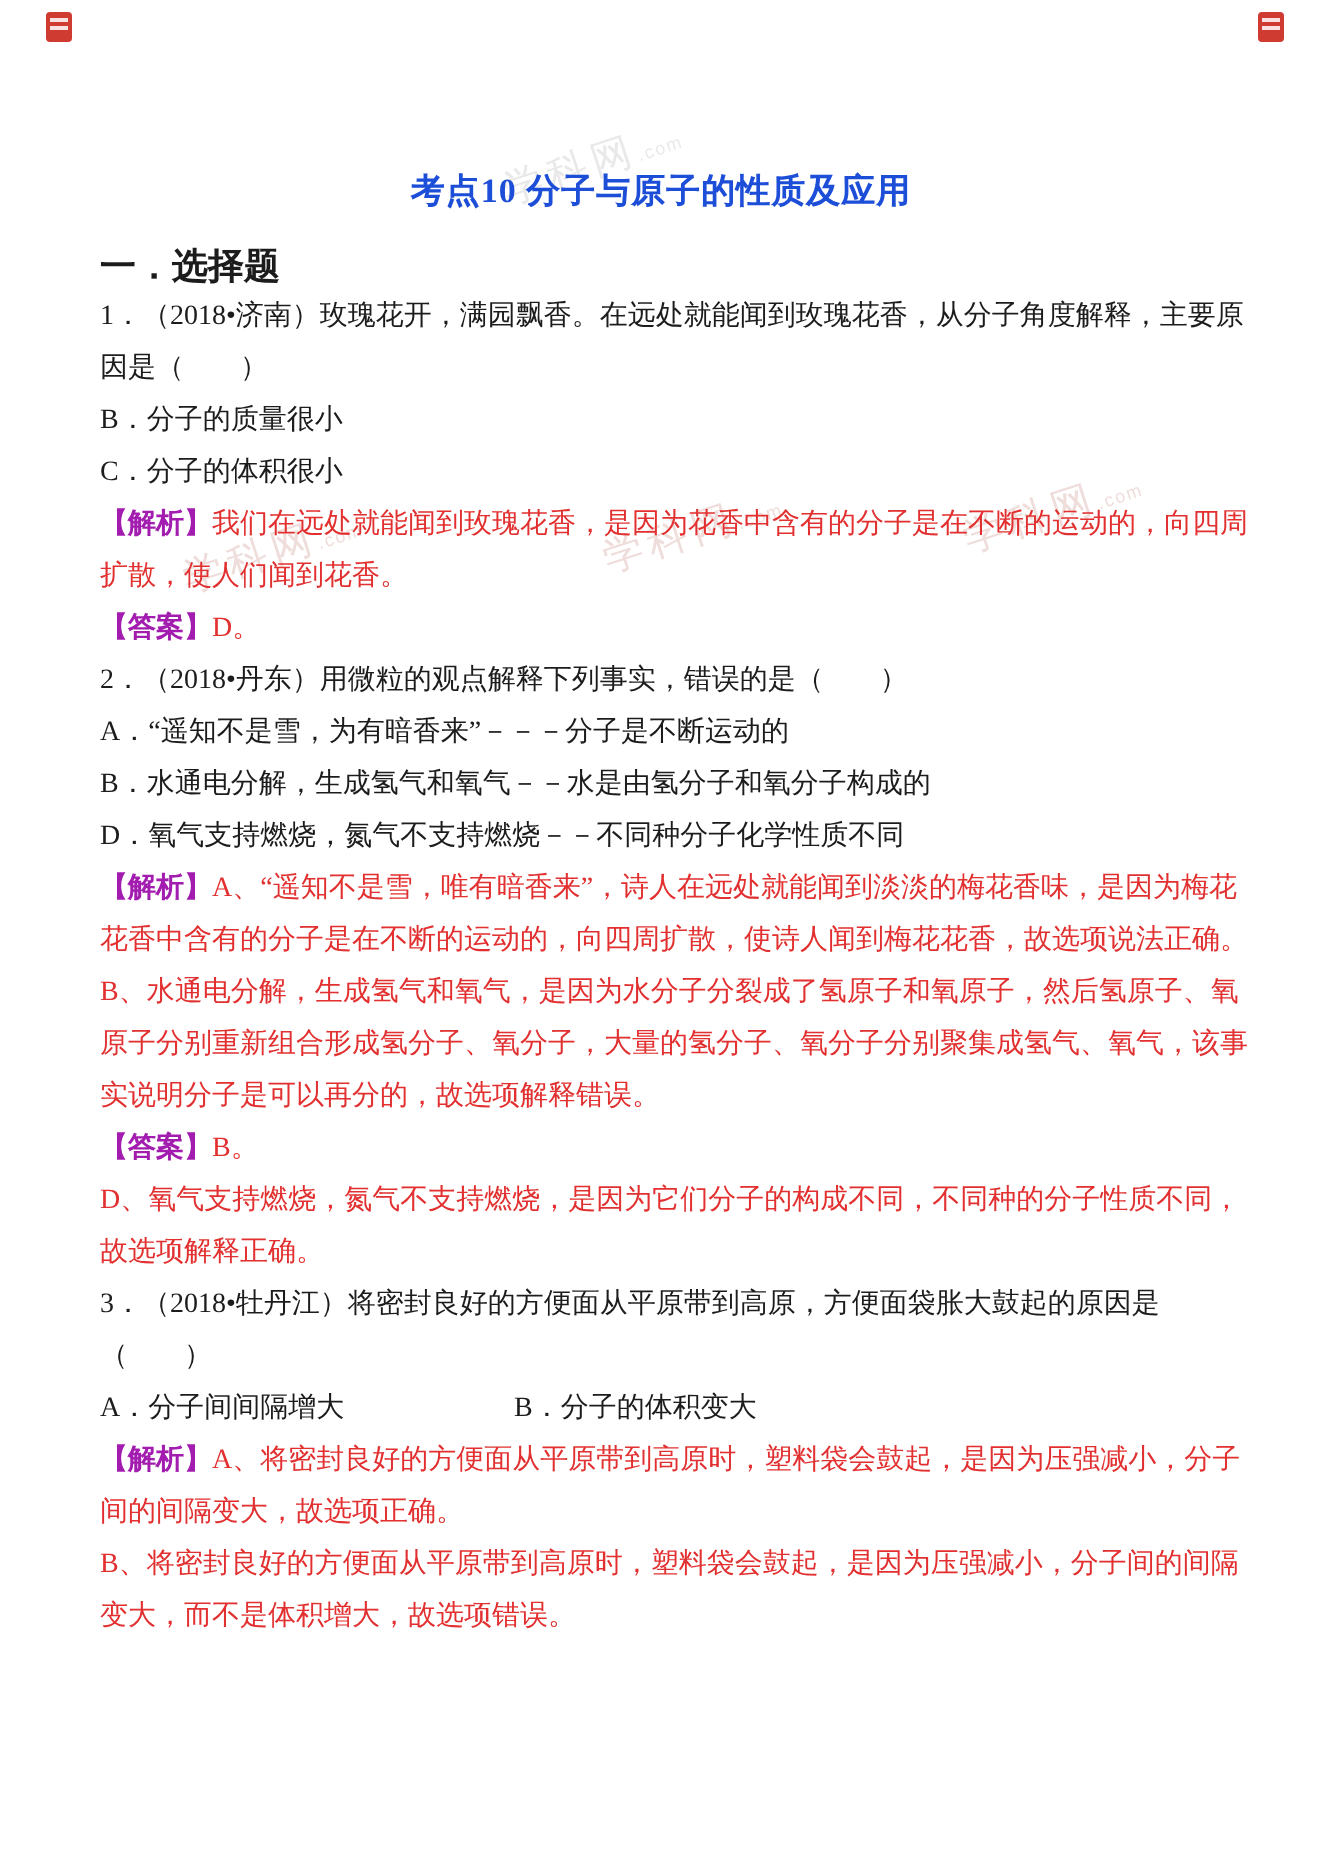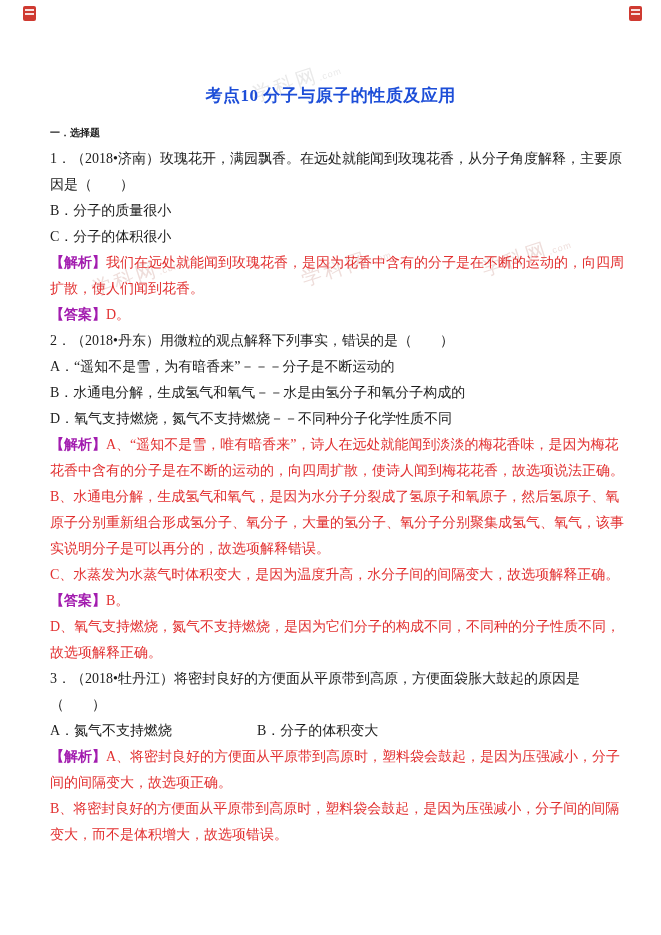--- a/index.html
+++ b/index.html
@@ -6,21 +6,21 @@
   body{
     width:661px;height:935px;background:#ffffff;position:relative;overflow:hidden;
     font-family:"Liberation Serif","DejaVu Serif",serif;color:#1c1c1c;
   }
   .page{padding:84px 32px 0 50px;position:relative;z-index:2;}
   .title{
     font-size:17px;font-weight:bold;text-align:center;
     margin:0 -32px 13px -50px;letter-spacing:0.5px;color:#1d4ed8;
   }
   p{margin:0;font-size:14px;line-height:26px;}
-  .heading{font-weight:bold;font-size:10px;}
+  .heading{font-weight:bold;font-size:18px;}
   .two-col{display:grid;grid-template-columns:207px auto;}
   .red{color:#e23030;}
   .red b{color:#a21caf;font-weight:bold;}
   
   .wm{
     position:absolute;z-index:1;pointer-events:none;white-space:nowrap;
     transform:rotate(-18deg);font-size:20px;letter-spacing:3px;
     color:rgba(198,142,134,0.30);font-family:"Liberation Sans",sans-serif;
   }
   .wm small{font-size:9px;letter-spacing:1px;}
@@ -67,28 +67,27 @@
     <p class="red"><b>【答案】</b><span>D。</span></p>
   </section>
 
   <section>
     <p>2．（2018•丹东）用微粒的观点解释下列事实，错误的是（　　）</p>
     <p>A．“遥知不是雪，为有暗香来”－－－分子是不断运动的</p>
     <p>B．水通电分解，生成氢气和氧气－－水是由氢分子和氧分子构成的</p>
     <p>D．氧气支持燃烧，氮气不支持燃烧－－不同种分子化学性质不同</p>
     <p class="red"><b>【解析】</b><span>A、“遥知不是雪，唯有暗香来”，诗人在远处就能闻到淡淡的梅花香味，是因为梅花花香中含有的分子是在不断的运动的，向四周扩散，使诗人闻到梅花花香，故选项说法正确。</span></p>
     <p class="red"><span>B、水通电分解，生成氢气和氧气，是因为水分子分裂成了氢原子和氧原子，然后氢原子、氧原子分别重新组合形成氢分子、氧分子，大量的氢分子、氧分子分别聚集成氢气、氧气，该事实说明分子是可以再分的，故选项解释错误。</span></p>
-    <p class="red"><span>C、水蒸发为水蒸气时体积变大，是因为温度升高，水分子间的间隔变大，故选项解释正确。</span></p>
     <p class="red"><b>【答案】</b><span>B。</span></p>
     <p class="red"><span>D、氧气支持燃烧，氮气不支持燃烧，是因为它们分子的构成不同，不同种的分子性质不同，故选项解释正确。</span></p>
   </section>
 
   <section>
     <p>3．（2018•牡丹江）将密封良好的方便面从平原带到高原，方便面袋胀大鼓起的原因是（　　）</p>
     <div class="two-col">
-      <p>A．氮气不支持燃烧</p>
+      <p>A．分子间间隔增大</p>
       <p>B．分子的体积变大</p>
     </div>
     <p class="red"><b>【解析】</b><span>A、将密封良好的方便面从平原带到高原时，塑料袋会鼓起，是因为压强减小，分子间的间隔变大，故选项正确。</span></p>
     <p class="red"><span>B、将密封良好的方便面从平原带到高原时，塑料袋会鼓起，是因为压强减小，分子间的间隔变大，而不是体积增大，故选项错误。</span></p>
   </section>
 
 </div>
 
 </body></html>

